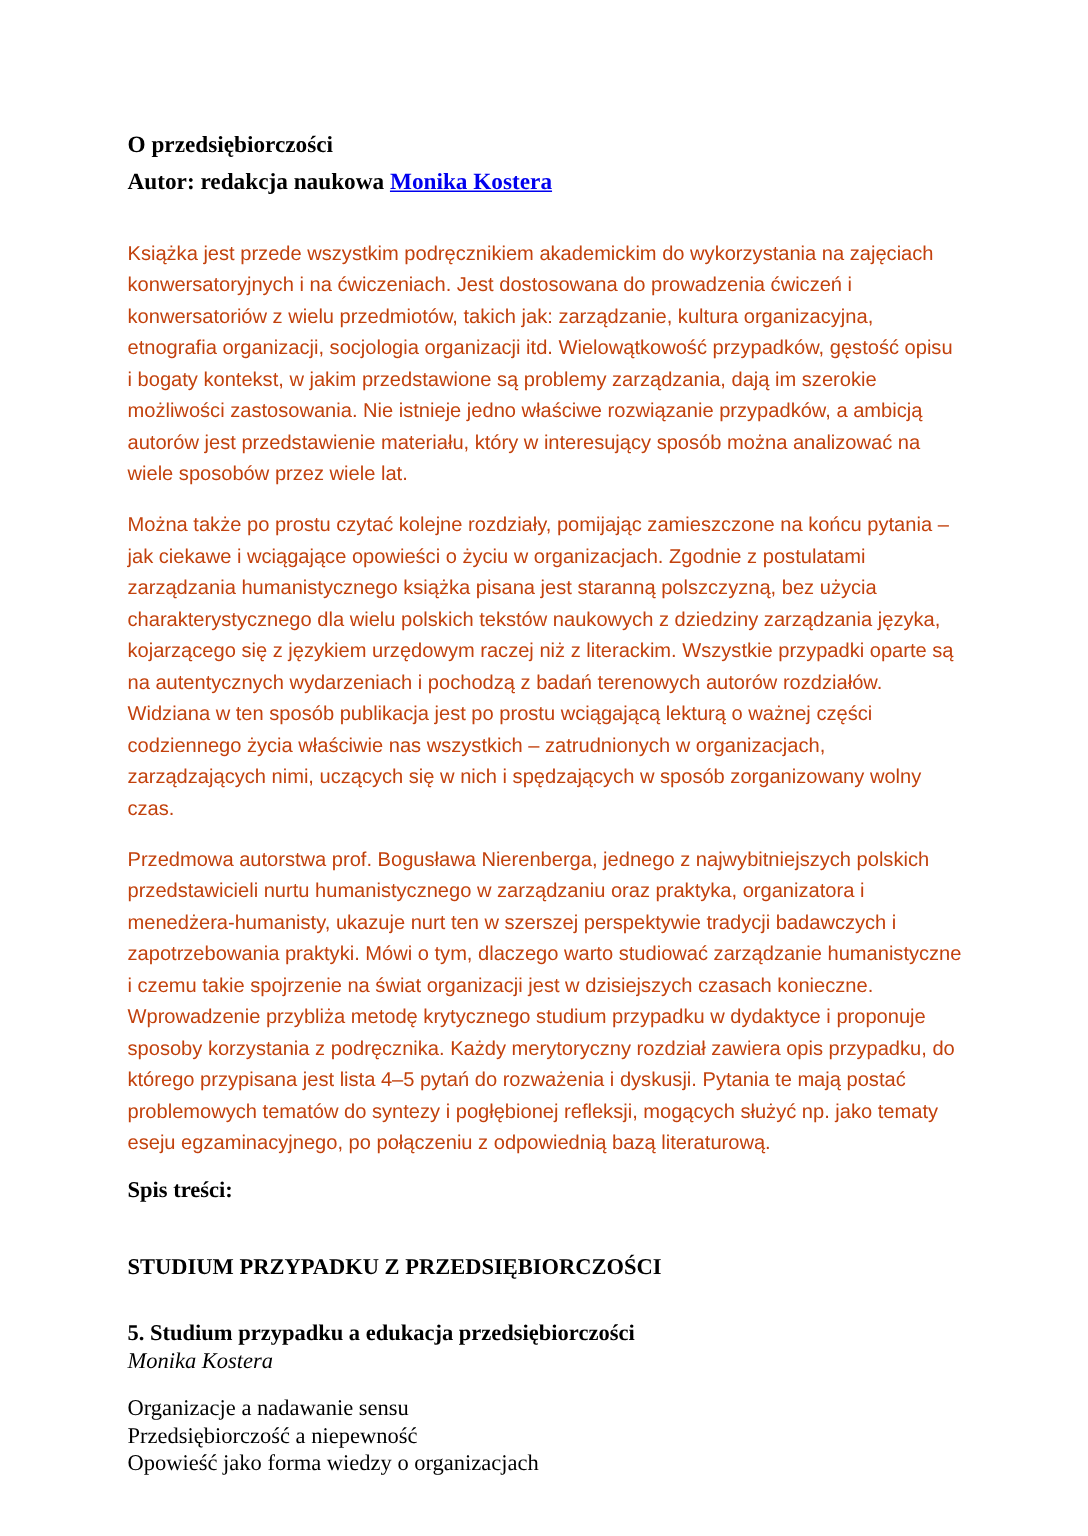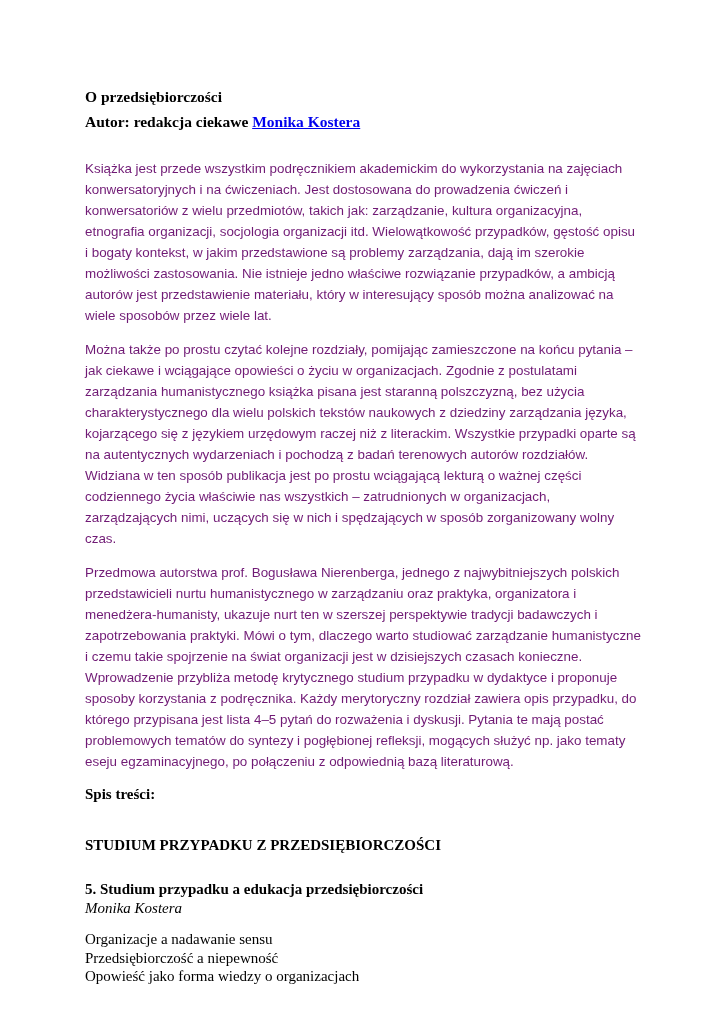--- a/index.html
+++ b/index.html
@@ -34,21 +34,21 @@
     cursor: pointer;
   }
   
   .body-text {
     margin-top: 24px;
   }
   .body-text p {
     font-family: "Liberation Sans", "DejaVu Sans", sans-serif;
     font-size: 13.4px;
     line-height: 21px;
-    color: #701a75;
+    color: #c2410c;
     margin: 0 0 13px 0;
     text-align: left;
   }
   
   .toc {
     font-family: "Liberation Serif", "DejaVu Serif", serif;
     font-size: 15px;
     line-height: 18.5px;
     color: #000000;
   }
@@ -69,21 +69,21 @@
   .toc-topics div { font-style: normal; }
 </style>
 </head>
 <body>
 
 <div class="doc">
 
   <div class="doc-head">
     <div>O przedsiębiorczości</div>
     <div>
-      <span>Autor: redakcja ciekawe </span><a class="author-link">Monika Kostera</a>
+      <span>Autor: redakcja naukowa </span><a class="author-link">Monika Kostera</a>
     </div>
   </div>
 
   <div class="body-text">
     <p>Książka jest przede wszystkim podręcznikiem akademickim do wykorzystania na zajęciach konwersatoryjnych i na ćwiczeniach. Jest dostosowana do prowadzenia ćwiczeń i konwersatoriów z wielu przedmiotów, takich jak: zarządzanie, kultura organizacyjna, etnografia organizacji, socjologia organizacji itd. Wielowątkowość przypadków, gęstość opisu i bogaty kontekst, w jakim przedstawione są problemy zarządzania, dają im szerokie możliwości zastosowania. Nie istnieje jedno właściwe rozwiązanie przypadków, a ambicją autorów jest przedstawienie materiału, który w interesujący sposób można analizować na wiele sposobów przez wiele lat.</p>
     <p>Można także po prostu czytać kolejne rozdziały, pomijając zamieszczone na końcu pytania – jak ciekawe i wciągające opowieści o życiu w organizacjach. Zgodnie z postulatami zarządzania humanistycznego książka pisana jest staranną polszczyzną, bez użycia charakterystycznego dla wielu polskich tekstów naukowych z dziedziny zarządzania języka, kojarzącego się z językiem urzędowym raczej niż z literackim. Wszystkie przypadki oparte są na autentycznych wydarzeniach i pochodzą z badań terenowych autorów rozdziałów. Widziana w ten sposób publikacja jest po prostu wciągającą lekturą o ważnej części codziennego życia właściwie nas wszystkich – zatrudnionych w organizacjach, zarządzających nimi, uczących się w nich i spędzających w sposób zorganizowany wolny czas.</p>
     <p>Przedmowa autorstwa prof. Bogusława Nierenberga, jednego z najwybitniejszych polskich przedstawicieli nurtu humanistycznego w zarządzaniu oraz praktyka, organizatora i menedżera-humanisty, ukazuje nurt ten w szerszej perspektywie tradycji badawczych i zapotrzebowania praktyki. Mówi o tym, dlaczego warto studiować zarządzanie humanistyczne i czemu takie spojrzenie na świat organizacji jest w dzisiejszych czasach konieczne. Wprowadzenie przybliża metodę krytycznego studium przypadku w dydaktyce i proponuje sposoby korzystania z podręcznika. Każdy merytoryczny rozdział zawiera opis przypadku, do którego przypisana jest lista 4–5 pytań do rozważenia i dyskusji. Pytania te mają postać problemowych tematów do syntezy i pogłębionej refleksji, mogących służyć np. jako tematy eseju egzaminacyjnego, po połączeniu z odpowiednią bazą literaturową.</p>
   </div>
 
   <div class="toc">

